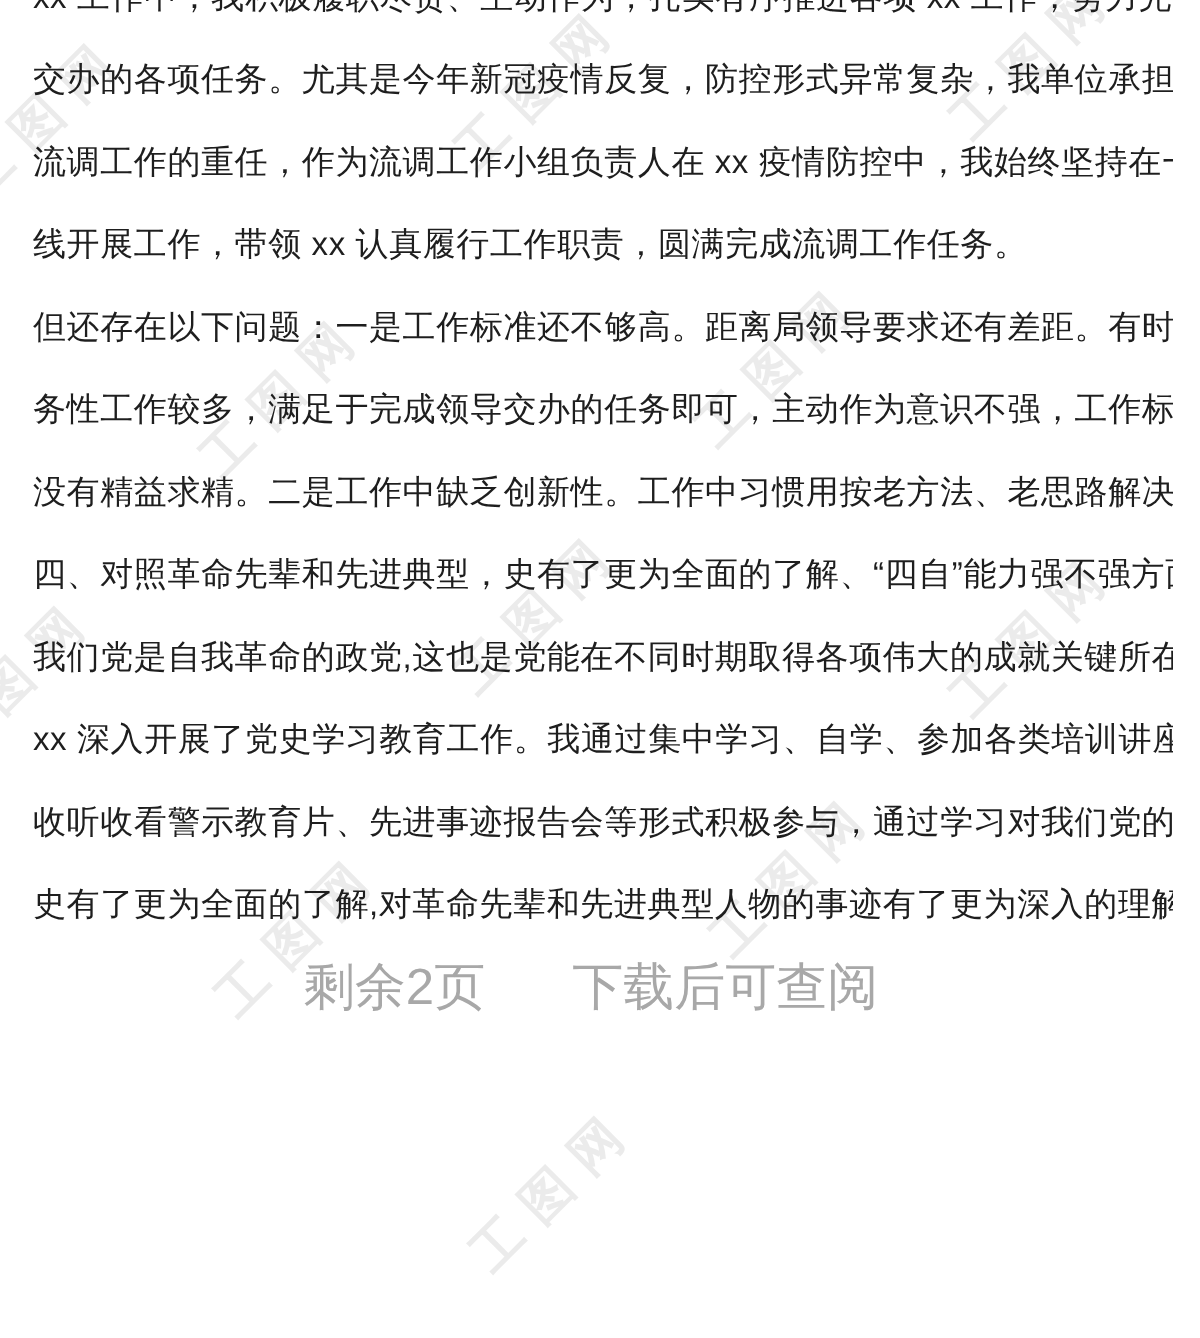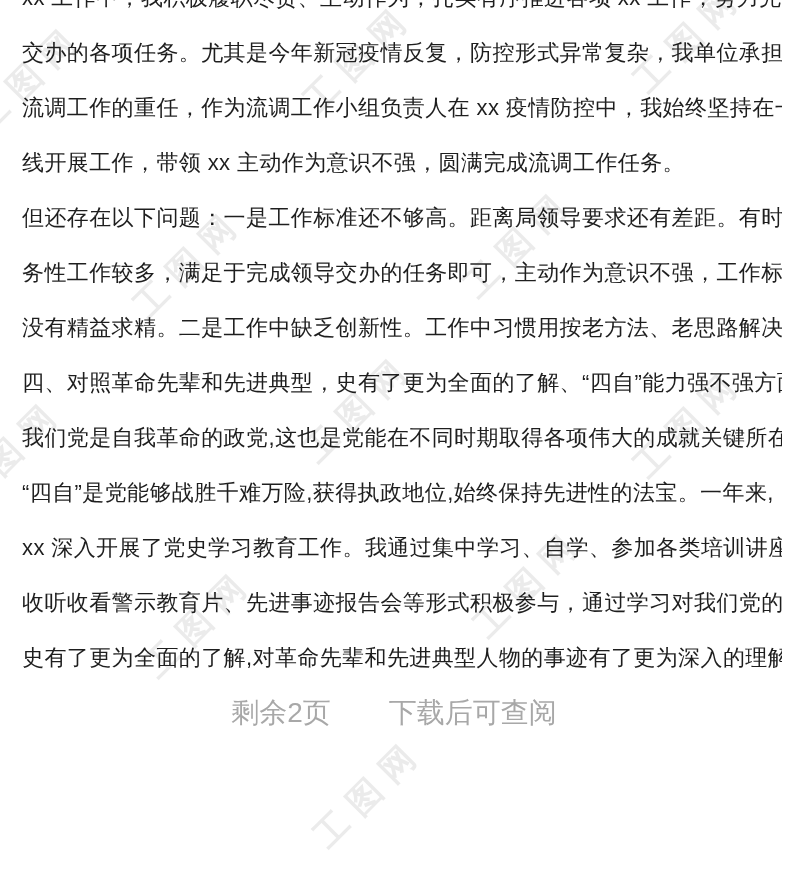--- a/index.html
+++ b/index.html
@@ -49,21 +49,21 @@
     white-space: nowrap;
     overflow: hidden;
   }
   
   .preview-footer {
     position: relative;
     z-index: 1;
     margin-top: 8px;
     padding-right: 12px;
     text-align: center;
-    font-size: 28px;
+    font-size: 34px;
     line-height: 40px;
     color: #a8a8a8;
     white-space: nowrap;
   }
   .preview-footer .hint {
     margin-left: 58px;
   }
 </style>
 </head>
 <body>
@@ -81,27 +81,26 @@
     <span class="wm" style="left:620px;  top:400px;">工图网</span>
     <span class="wm" style="left:130px;  top:600px;">工图网</span>
     <span class="wm" style="left:460px;  top:560px;">工图网</span>
     <span class="wm" style="left:300px;  top:770px;">工图网</span>
   </div>
 
   <div class="doc-content">
     <div class="doc-line">xx 工作中，我积极履职尽责、主动作为，扎实有序推进各项 xx 工作，努力完成领导</div>
     <div class="doc-line">交办的各项任务。尤其是今年新冠疫情反复，防控形式异常复杂，我单位承担着</div>
     <div class="doc-line">流调工作的重任，作为流调工作小组负责人在 xx 疫情防控中，我始终坚持在一</div>
-    <div class="doc-line">线开展工作，带领 xx 主动作为意识不强，圆满完成流调工作任务。</div>
+    <div class="doc-line">线开展工作，带领 xx 认真履行工作职责，圆满完成流调工作任务。</div>
     <div class="doc-line">但还存在以下问题：一是工作标准还不够高。距离局领导要求还有差距。有时事</div>
     <div class="doc-line">务性工作较多，满足于完成领导交办的任务即可，主动作为意识不强，工作标准</div>
     <div class="doc-line">没有精益求精。二是工作中缺乏创新性。工作中习惯用按老方法、老思路解决问</div>
     <div class="doc-line">四、对照革命先辈和先进典型，史有了更为全面的了解、“四自”能力强不强方面</div>
     <div class="doc-line">我们党是自我革命的政党,这也是党能在不同时期取得各项伟大的成就关键所在,</div>
-    <div class="doc-line">“四自”是党能够战胜千难万险,获得执政地位,始终保持先进性的法宝。一年来,</div>
     <div class="doc-line">xx 深入开展了党史学习教育工作。我通过集中学习、自学、参加各类培训讲座、</div>
     <div class="doc-line">收听收看警示教育片、先进事迹报告会等形式积极参与，通过学习对我们党的历</div>
     <div class="doc-line">史有了更为全面的了解,对革命先辈和先进典型人物的事迹有了更为深入的理解。</div>
   </div>
 
   <div class="preview-footer">
     <span>剩余2页</span><span class="hint">下载后可查阅</span>
   </div>
 
 </div>

